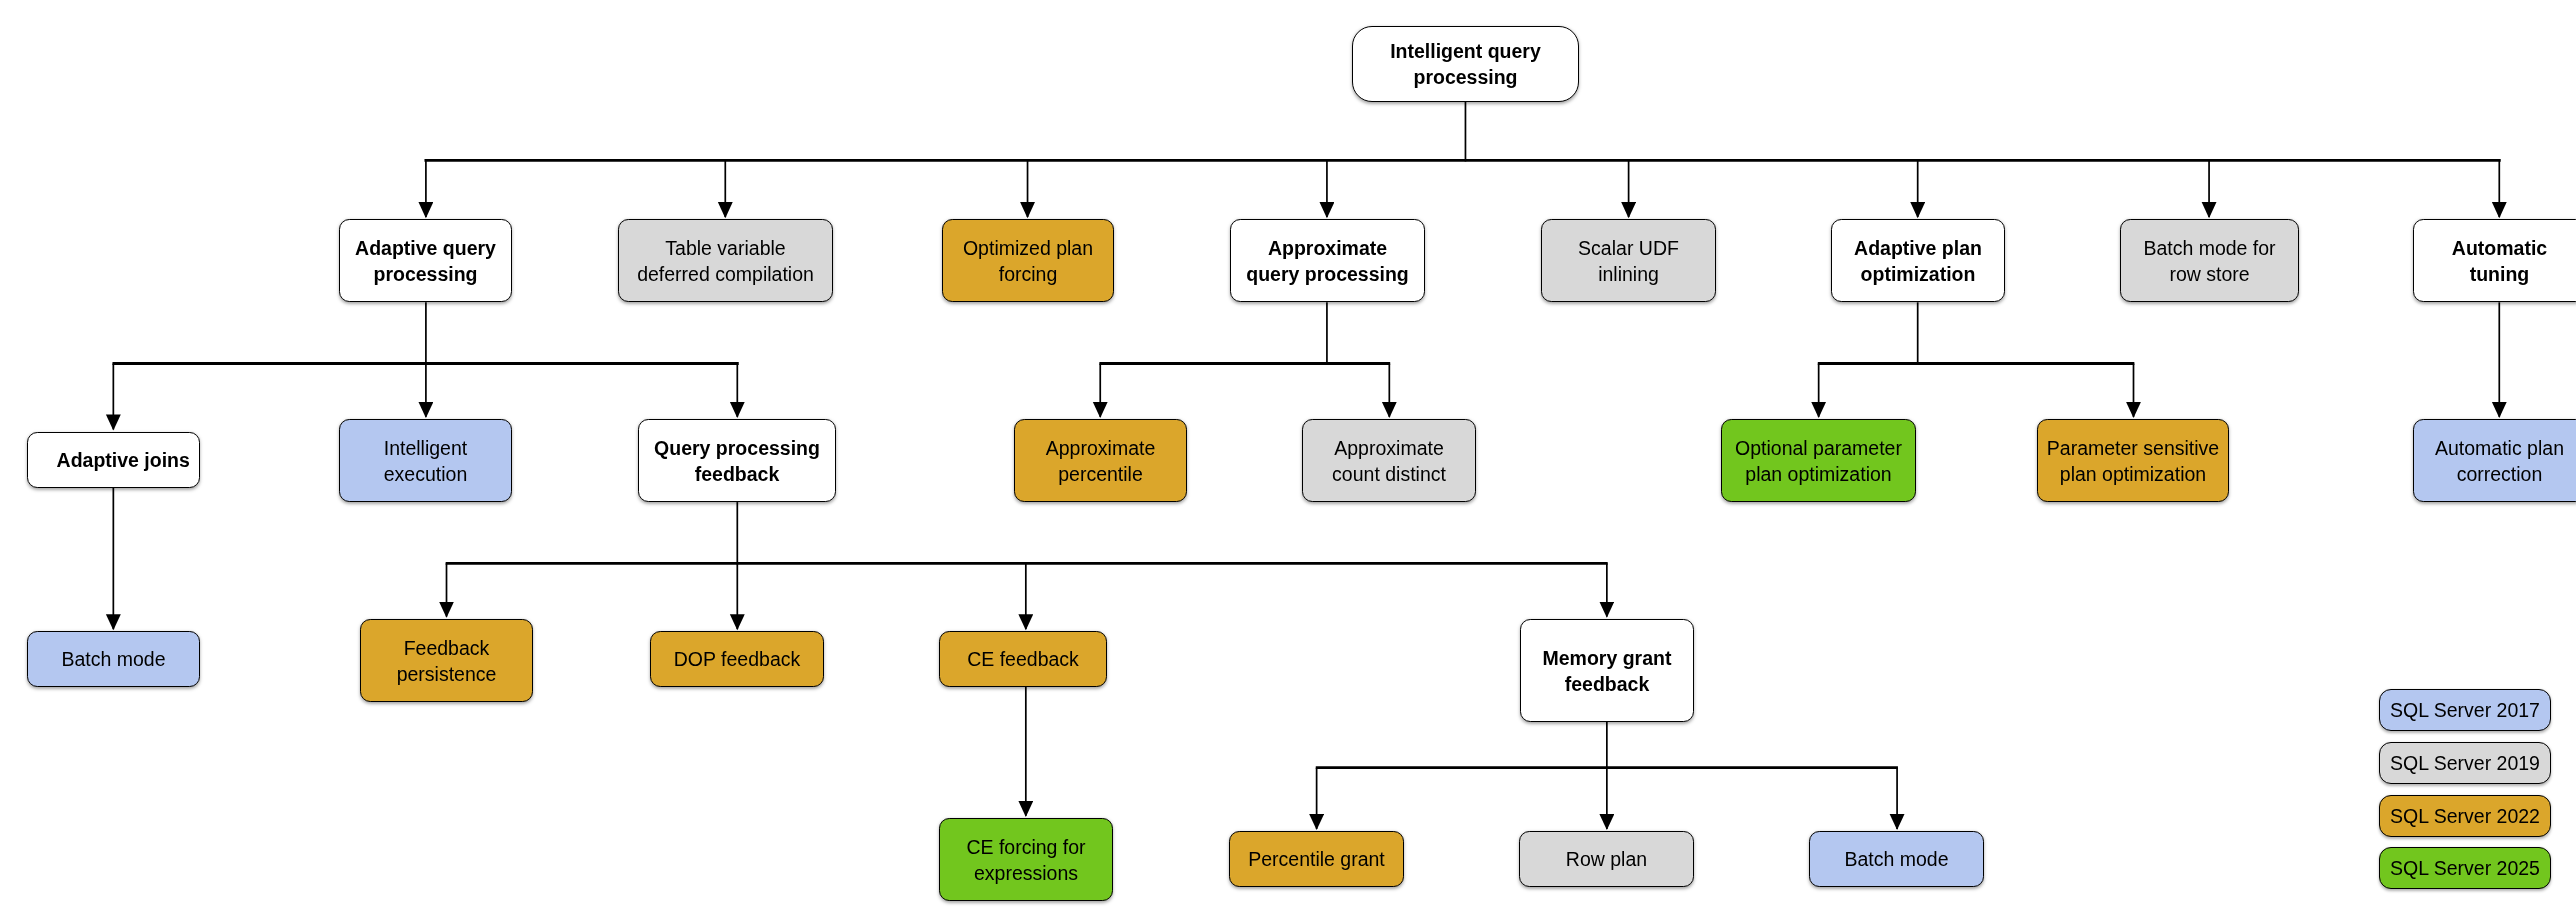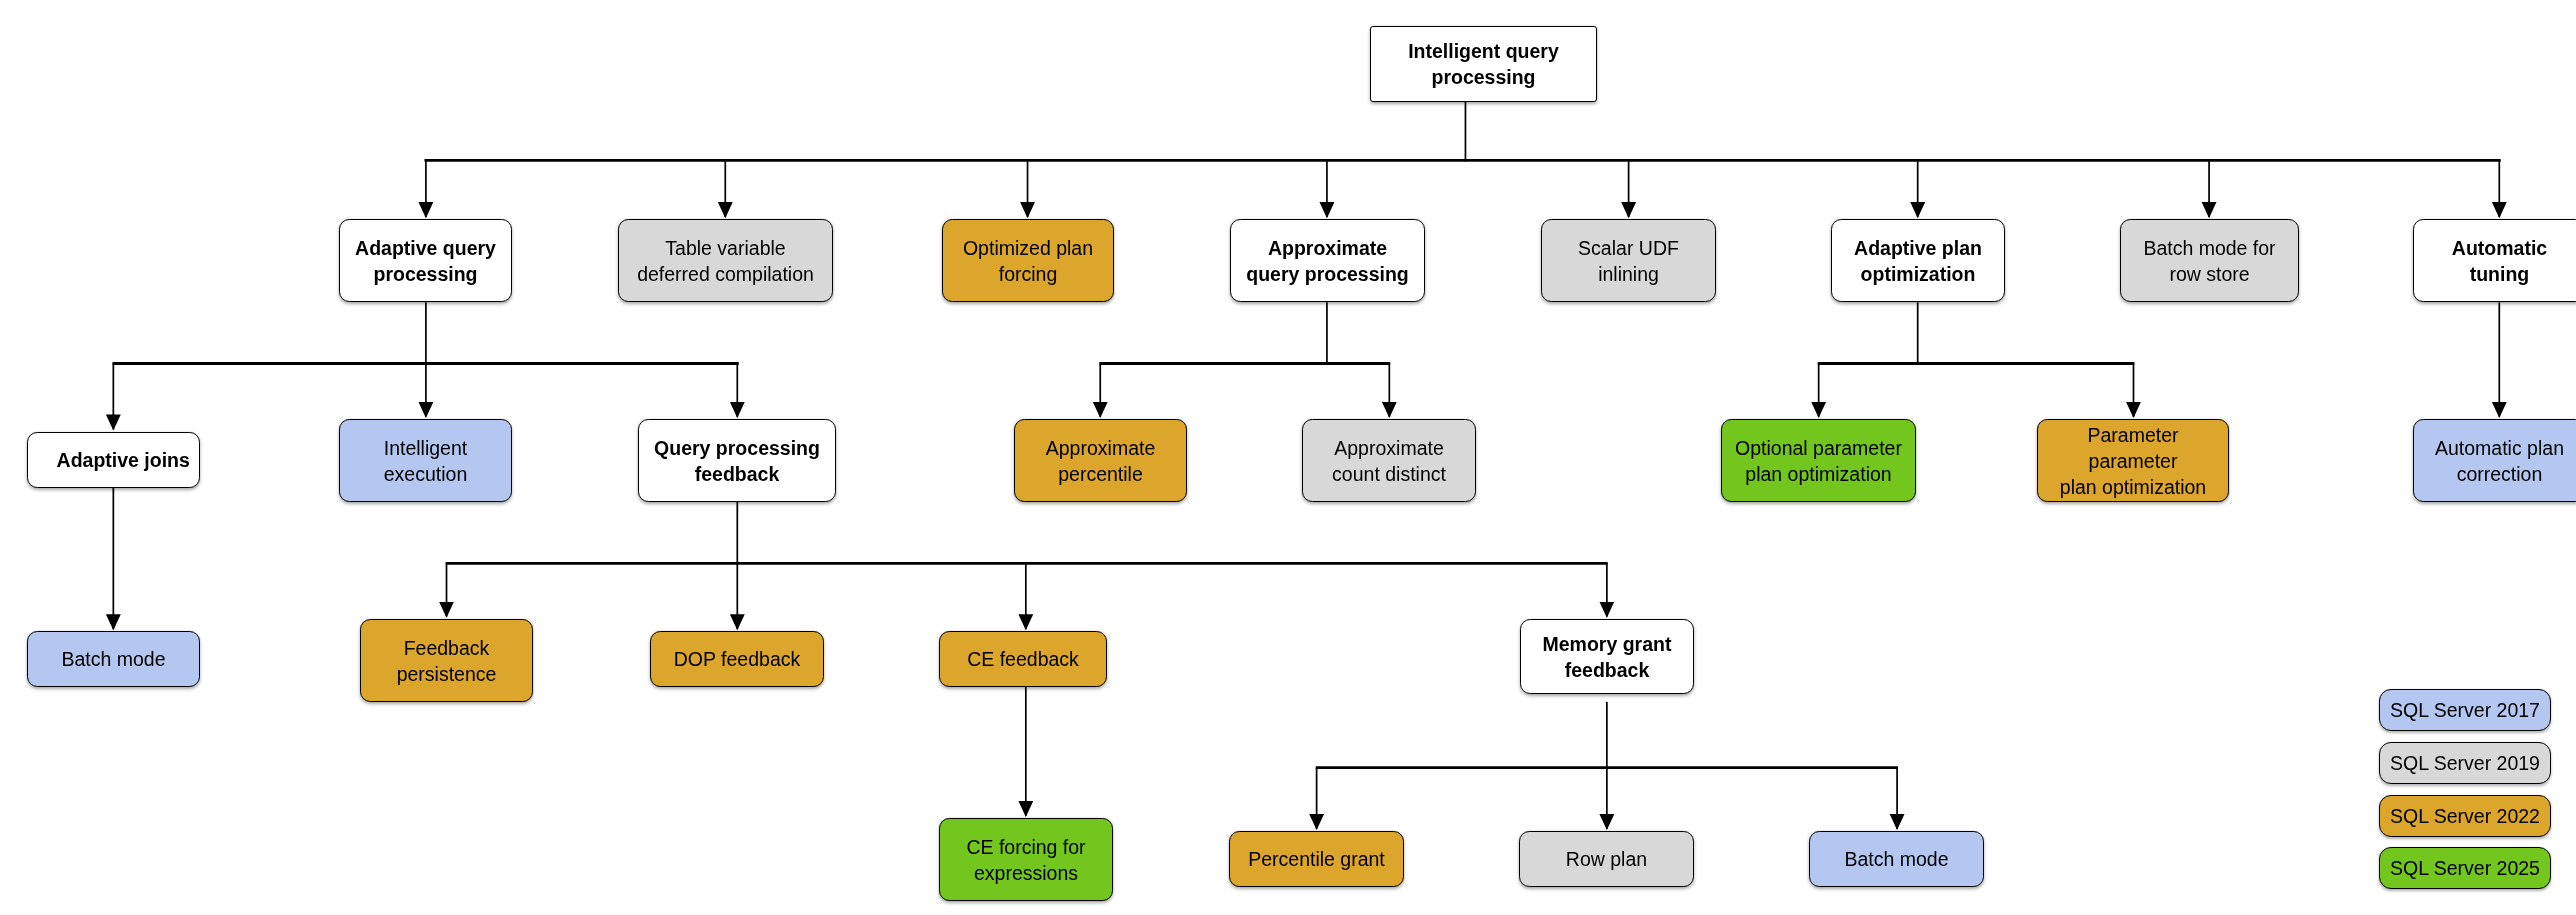--- a/index.html
+++ b/index.html
@@ -12,21 +12,21 @@
   .node{
     position:absolute;box-sizing:border-box;
     display:flex;align-items:center;justify-content:center;
     text-align:center;white-space:pre-line;
     border:1.7px solid #000;border-radius:10.3px;
     font-size:19.5px;line-height:26px;font-weight:400;
     padding:0 4.6px;background:#fff;
     box-shadow:0 1.7px 3.4px rgba(0,0,0,0.35);
   }
   .node.bold{font-weight:700;}
-  .node.root{border-radius:3px;margin-left:18px;}
+  .node.root{border-radius:20px;}
   .legend-item{
     position:absolute;box-sizing:border-box;
     display:flex;align-items:center;justify-content:center;
     border:1.7px solid #000;border-radius:12px;
     font-size:19.5px;font-weight:400;
     box-shadow:0 1.1px 2.9px rgba(0,0,0,0.3);
   }
 </style>
 </head>
 <body>
@@ -128,30 +128,30 @@
       <div class="node" style="left: 339px; top: 419px; width: 173px; height: 83px; background: rgb(180, 199, 240);">Intelligent
 execution</div>
       <div class="node bold" style="left: 638px; top: 419px; width: 198px; height: 83px; background: rgb(255, 255, 255);">Query processing
 feedback</div>
       <div class="node" style="left: 1014px; top: 419px; width: 173px; height: 83px; background: rgb(219, 166, 43);">Approximate
 percentile</div>
       <div class="node" style="left: 1302px; top: 419px; width: 174px; height: 83px; background: rgb(216, 216, 216);">Approximate
 count distinct</div>
       <div class="node" style="left: 1721px; top: 419px; width: 195px; height: 83px; background: rgb(114, 198, 30);">Optional parameter
 plan optimization</div>
-      <div class="node" style="left: 2037px; top: 419px; width: 192px; height: 83px; background: rgb(219, 166, 43);">Parameter parameter
+      <div class="node" style="left: 2037px; top: 419px; width: 192px; height: 83px; background: rgb(219, 166, 43);">Parameter sensitive
 plan optimization</div>
       <div class="node" style="left: 2413px; top: 419px; width: 173px; height: 83px; background: rgb(180, 199, 240);">Automatic plan
 correction</div>
       <div class="node" style="left: 27px; top: 631px; width: 173px; height: 56px; background: rgb(180, 199, 240);">Batch mode</div>
       <div class="node" style="left: 360px; top: 619px; width: 173px; height: 83px; background: rgb(219, 166, 43);">Feedback
 persistence</div>
       <div class="node" style="left: 650px; top: 631px; width: 174px; height: 56px; background: rgb(219, 166, 43);">DOP feedback</div>
       <div class="node" style="left: 939px; top: 631px; width: 168px; height: 56px; background: rgb(219, 166, 43);">CE feedback</div>
-      <div class="node bold" style="left: 1520px; top: 619px; width: 174px; height: 75px; background: rgb(255, 255, 255); text-align: center;">Memory grant
+      <div class="node bold" style="left: 1520px; top: 619px; width: 174px; height: 103px; background: rgb(255, 255, 255); text-align: center;">Memory grant
 feedback</div>
       <div class="node" style="left: 939px; top: 818px; width: 174px; height: 83px; background: rgb(114, 198, 30);">CE forcing for
 expressions</div>
       <div class="node" style="left: 1229px; top: 831px; width: 175px; height: 56px; background: rgb(219, 166, 43);">Percentile grant</div>
       <div class="node" style="left: 1519px; top: 831px; width: 175px; height: 56px; background: rgb(216, 216, 216);">Row plan</div>
       <div class="node" style="left: 1809px; top: 831px; width: 175px; height: 56px; background: rgb(180, 199, 240);">Batch mode</div>
     </div>
   <div id="legend">
       <div class="legend-item" style="left: 2379px; top: 689px; width: 172px; height: 42px; background: rgb(180, 199, 240);">SQL Server 2017</div>
       <div class="legend-item" style="left: 2379px; top: 742px; width: 172px; height: 42px; background: rgb(216, 216, 216);">SQL Server 2019</div>

